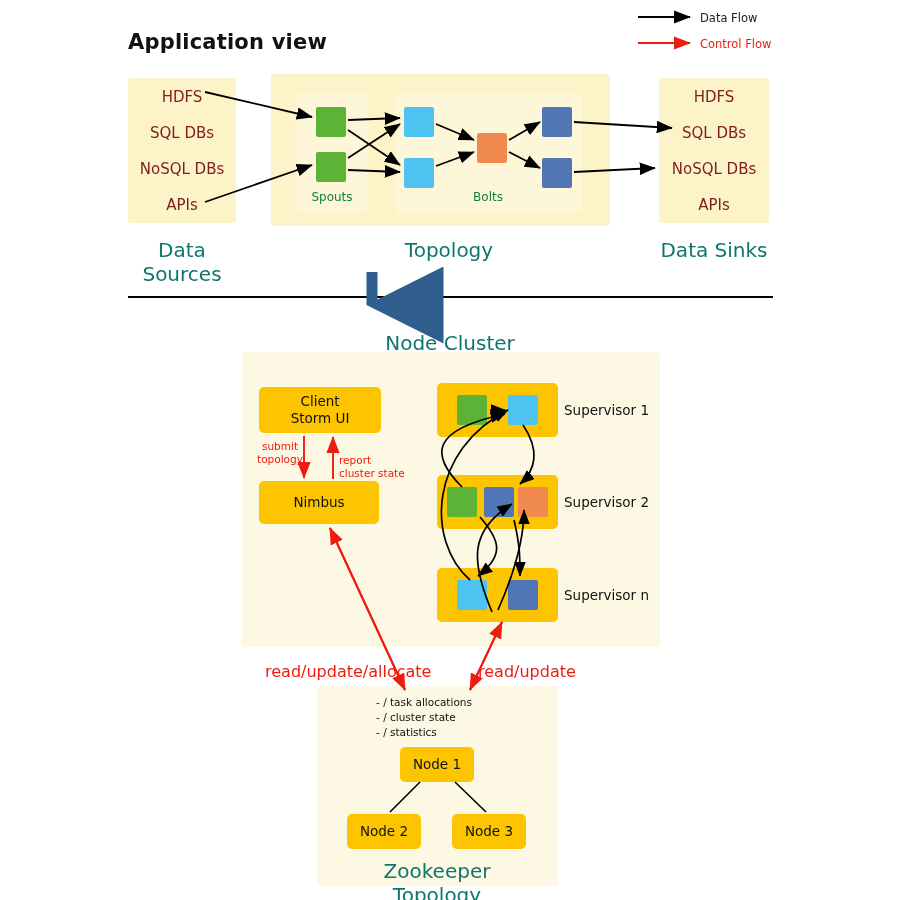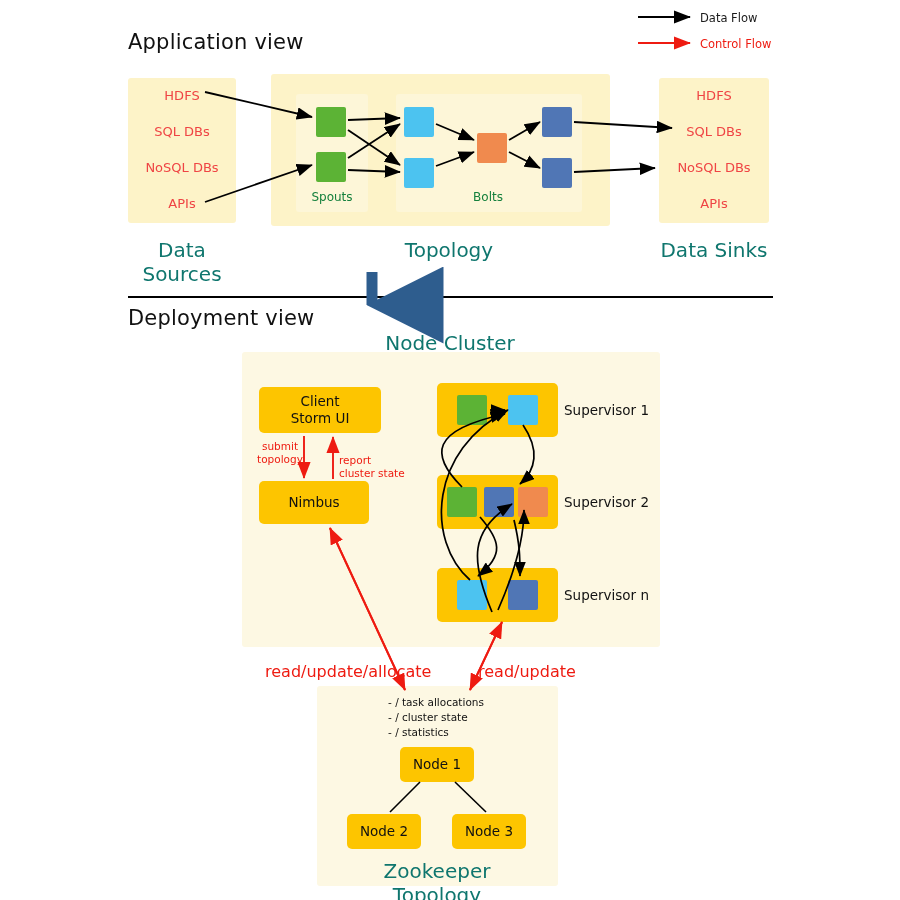--- a/index.html
+++ b/index.html
@@ -25,21 +25,21 @@
     position: absolute;
     left: 0; top: 0;
     width: 900px;
     height: 900px;
     pointer-events: none;
   }
   .abs { position: absolute; }
 
   .section-title {
     font-size: 21px;
-    font-weight: normal;
+    font-weight: bold;
     color: #111;
     letter-spacing: 0.2px;
   }
   .legend-label {
     font-size: 11.5px;
   }
   .legend-label.control { color: #ee1b11; }
 
   .panel {
     background: #fdf3c8;
@@ -48,22 +48,22 @@
   .panel-soft {
     background: #fdf6d8;
     border-radius: 3px;
   }
   .panel-lightest {
     background: #fdf8e3;
     border-radius: 3px;
   }
 
   .txt {
-    font-size: 13px;
-    color: #ef4444;
+    font-size: 15px;
+    color: #7f1d1d;
   }
   .caption {
     font-size: 20px;
     color: #0f766e;
     text-align: center;
   }
   .small-caption {
     font-size: 12px;
     color: #15803d;
     text-align: center;
@@ -156,34 +156,33 @@
 
   <div class="panel abs" style="left:659px; top:78px; width:110px; height:145px;"></div>
   <div class="txt abs" style="left:659px; top:88px; width:110px; text-align:center;">HDFS</div>
   <div class="txt abs" style="left:659px; top:124px; width:110px; text-align:center;">SQL DBs</div>
   <div class="txt abs" style="left:652px; top:160px; width:124px; text-align:center;">NoSQL DBs</div>
   <div class="txt abs" style="left:659px; top:196px; width:110px; text-align:center;">APIs</div>
   <div class="caption abs" style="left:650px; top:238px; width:128px;">Data Sinks</div>
 
   <div class="divider" style="left:128px; top:296px; width:645px;"></div>
 
-  <div class="section-title abs" style="left:128px; top:306px;">Deployment view</div>
 
   <div class="caption abs" style="left:380px; top:331px; width:140px;">Node Cluster</div>
 
   <div class="panel-lightest abs" style="left:242px; top:352px; width:418px; height:295px;"></div>
 
   <div class="yellow-box" style="left:259px; top:387px; width:122px; height:46px;">
     <div>
       <div>Client</div>
       <div>Storm UI</div>
     </div>
   </div>
 
-  <div class="yellow-box" style="left:259px; top:481px; width:110px; height:43px;">
+  <div class="yellow-box" style="left:259px; top:481px; width:120px; height:43px;">
     <span>Nimbus</span>
   </div>
 
   <div class="red-label" style="left:254px; top:440px; width:52px; text-align:center;">
     <span>submit</span><br>
     <span>topology</span>
   </div>
   <div class="red-label" style="left:339px; top:440px; width:72px;margin-top:14px;">
     <span>report</span><br>
     <span>cluster state</span>
@@ -202,21 +201,21 @@
 
   <div class="supervisor-group" style="left:437px; top:568px; width:121px; height:54px;"></div>
   <div class="node-box cyan abs" style="left:457px; top:580px; width:30px; height:30px;"></div>
   <div class="node-box blue abs" style="left:508px; top:580px; width:30px; height:30px;"></div>
   <div class="sup-label" style="left:564px; top:587px;">Supervisor n</div>
 
   <div class="red-label big" style="left:265px; top:662px;">read/update/allocate</div>
   <div class="red-label big" style="left:478px; top:662px;">read/update</div>
 
   <div class="panel-lightest abs" style="left:317px; top:686px; width:241px; height:200px;"></div>
-  <div class="zk-list" style="left:388px; top:695px;">
+  <div class="zk-list" style="left:376px; top:695px;">
     <div>- / task allocations</div>
     <div>- / cluster state</div>
     <div>- / statistics</div>
   </div>
 
   <div class="yellow-box" style="left:400px; top:747px; width:74px; height:35px;">
     <span>Node 1</span>
   </div>
   <div class="yellow-box" style="left:347px; top:814px; width:74px; height:35px;">
     <span>Node 2</span>

